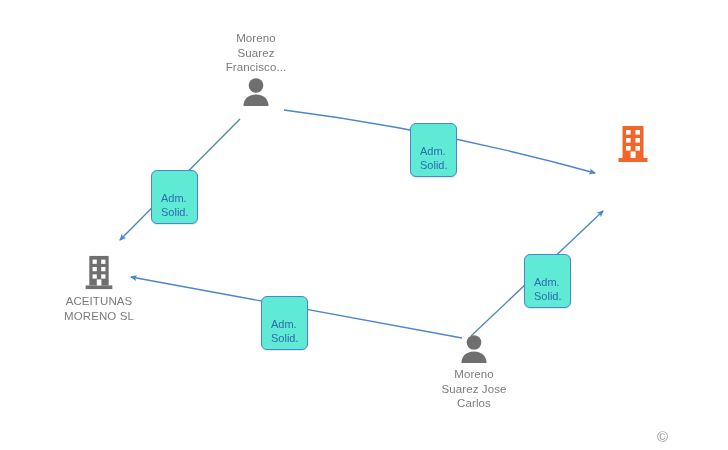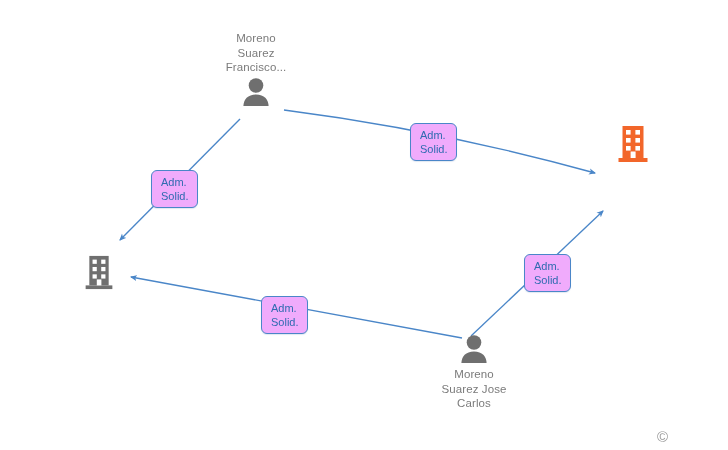--- a/index.html
+++ b/index.html
@@ -53,27 +53,27 @@
   .node-icon {
     display: block;
   }
   .gap-above { margin-bottom: 3px; }
   .gap-below { margin-top: 4px; }
 
   
   .edge-label {
     position: absolute;
     box-sizing: border-box;
-    background: #f0abfc;
+    background: #5eead4;
     border: 1.4px solid #4a86c8;
     border-radius: 6px;
     color: #2f6bb0;
     font-size: 11px;
     line-height: 14px;
-    padding: 4px 8px 4px 9px;
+    padding: 20px 8px 4px 9px;
     text-align: left;
     white-space: pre-line;
     box-shadow: 0 1px 1px rgba(90,130,180,0.18);
   }
 
   
   #watermark {
     position: absolute;
     right: 8px;
     bottom: 6px;
@@ -149,20 +149,22 @@
       <rect x="5.5" y="1" width="21" height="32" fill="#6f6f6f"></rect>
       <rect x="1.5" y="33" width="29" height="4" fill="#6f6f6f"></rect>
       <rect x="9" y="5" width="4.6" height="4.6" fill="#ffffff"></rect>
       <rect x="18.4" y="5" width="4.6" height="4.6" fill="#ffffff"></rect>
       <rect x="9" y="13" width="4.6" height="4.6" fill="#ffffff"></rect>
       <rect x="18.4" y="13" width="4.6" height="4.6" fill="#ffffff"></rect>
       <rect x="9" y="21" width="4.6" height="4.6" fill="#ffffff"></rect>
       <rect x="18.4" y="21" width="4.6" height="4.6" fill="#ffffff"></rect>
       <rect x="13.6" y="26.5" width="5" height="6.5" fill="#ffffff"></rect>
     </svg>
+    <div class="node-label company-left gap-below">ACEITUNAS
+MORENO SL</div>
   </div>
 
   <div class="node" style="left:399px; top:335px;">
     <svg class="node-icon" width="30" height="28" viewBox="0 0 30 28" xmlns="http://www.w3.org/2000/svg">
       <circle cx="15" cy="7.5" r="7.3" fill="#6f6f6f"></circle>
       <path d="M 15 16.4 C 6.7 16.4 2.6 21.4 2.4 28 L 27.6 28 C 27.4 21.4 23.3 16.4 15 16.4 Z" fill="#6f6f6f"></path>
     </svg>
     <div class="node-label gap-below">Moreno
 Suarez Jose
 Carlos</div>

